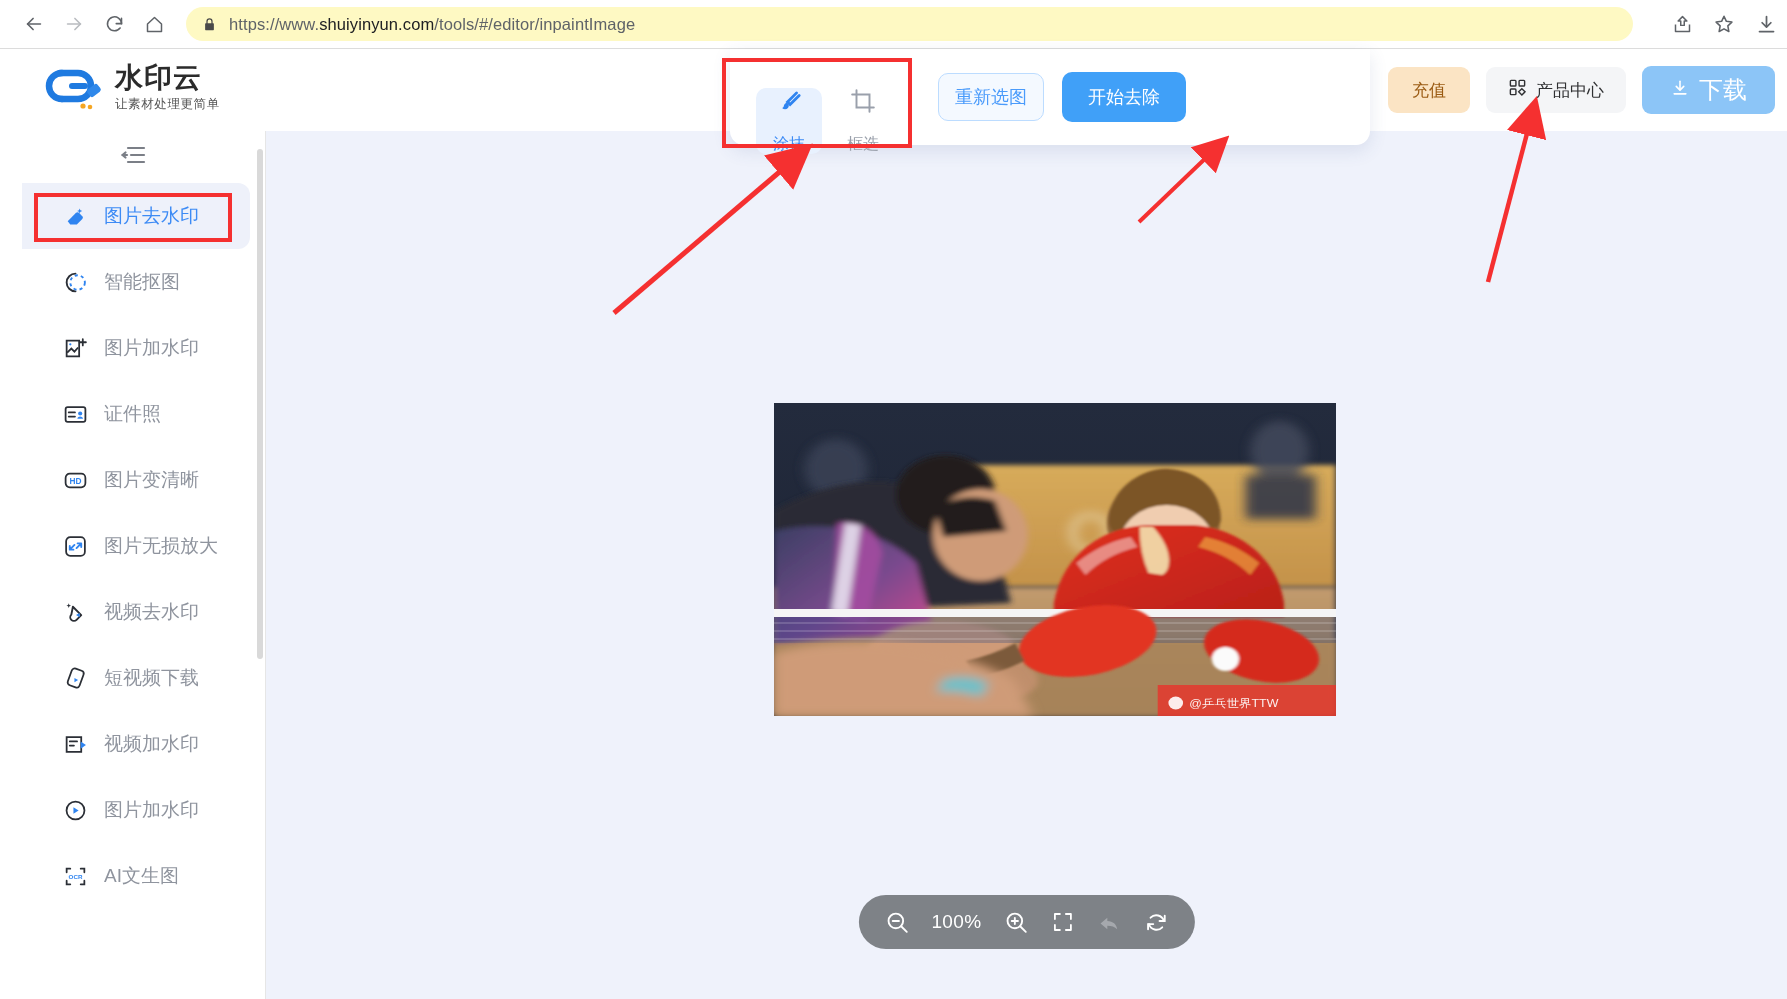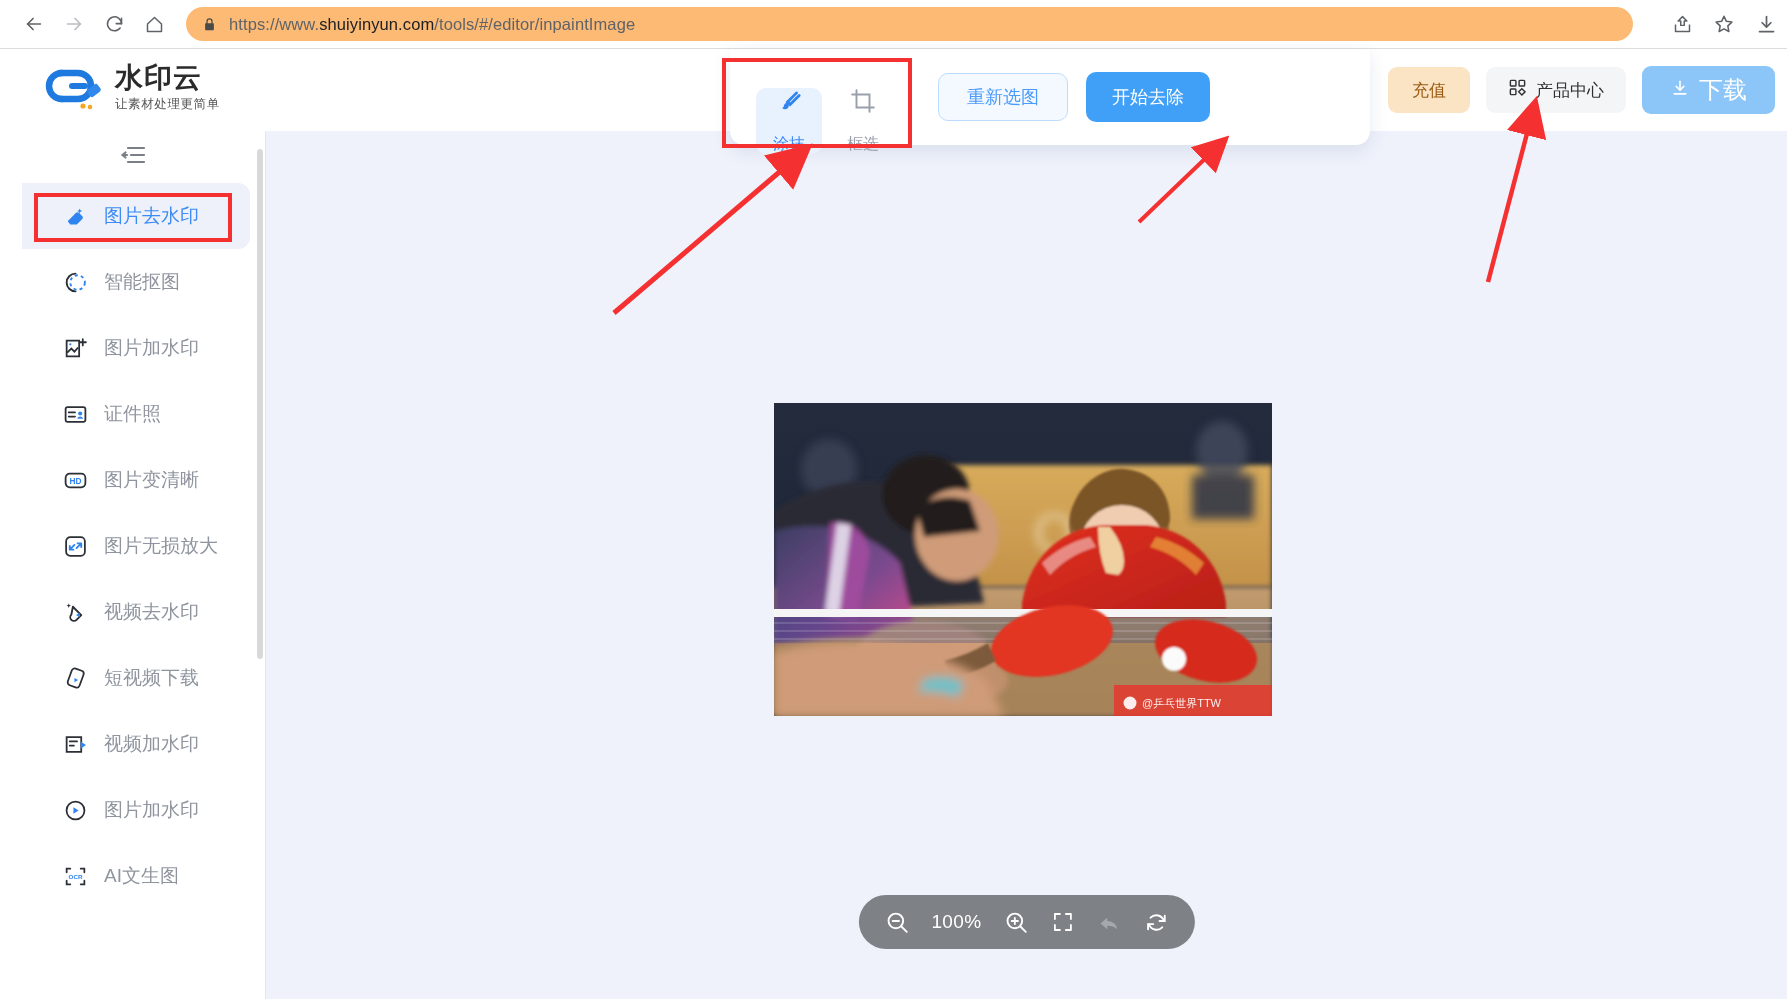--- a/index.html
+++ b/index.html
@@ -17,21 +17,21 @@
     border-bottom: 1px solid #dcdcdc;
   }
   .nav-btn {
     width: 40px; height: 40px; display: flex; align-items: center;
     justify-content: center; color: #5f6368; flex: none;
   }
   .nav-btn.dim { color: #b9bcc0; }
   .nav-btn:first-child { margin-left: 14px; }
   .omnibox {
     flex: 1; height: 34px; margin: 0 14px 0 12px;
-    background: #fdba74; border-radius: 17px;
+    background: #fef9c3; border-radius: 17px;
     display: flex; align-items: center; padding: 0 16px;
   }
   .omnibox .lock { margin-right: 12px; color: #4a4a4a; display:flex; }
   .url-text {
     font-size: 16.5px; color: #5f6368; letter-spacing: .1px;
     white-space: nowrap; overflow: hidden;
   }
   .url-text .host { color: #202124; }
   .chrome-icons { display: flex; align-items: center; }
   .chrome-icons .nav-btn { width: 42px; }
@@ -84,21 +84,21 @@
   }
   .tool-group { display: flex; align-items: center; gap: 8px; margin-left: 26px; }
   .tool-item {
     width: 66px; height: 66px; border-radius: 10px;
     display: flex; flex-direction: column; align-items: center;
     justify-content: center; gap: 16px; color: #9aa0ab; font-size: 16px; margin-top: 48px;
   }
   .tool-item.active { background: #e8f1fe; color: #3d8bf5; }
   .panel-actions { display: flex; align-items: center; gap: 18px; margin-left: 42px; }
   .btn-outline {
-    height: 48px; padding: 0 28px; border-radius: 10px;
+    height: 48px; padding: 0 16px; border-radius: 10px;
     border: 1px solid #bcdcff; background: #f4f9ff; color: #4a9bfb;
     font-size: 18px; display: flex; align-items: center;
   }
   .btn-primary {
     height: 50px; padding: 0 26px; border-radius: 10px;
     background: #40a0f8; color: #ffffff; font-size: 18px;
     display: flex; align-items: center;
   }
 
   
@@ -123,21 +123,21 @@
   .side-divider {
     position: absolute; right: 0; top: 0; width: 1px; height: 868px; background: #e6e6e6;
   }
 
   
   .canvas {
     position: absolute; left: 266px; top: 131px;
     width: 1521px; height: 868px; background: #eff2fb;
   }
   .photo {
-    position: absolute; left: 508px; top: 272px; width: 498px; height: 313px;
+    position: absolute; left: 508px; top: 272px; width: 562px; height: 313px;
     overflow: hidden; background: #1d2230;
   }
   .photo svg { display: block; width: 100%; height: 100%; }
 
   .zoom-bar {
     position: absolute; left: 50%; transform: translateX(-50%); top: 764px;
     height: 54px; padding: 0 26px; border-radius: 27px;
     background: #7e8287; display: flex; align-items: center; gap: 22px;
     color: #ffffff;
   }

